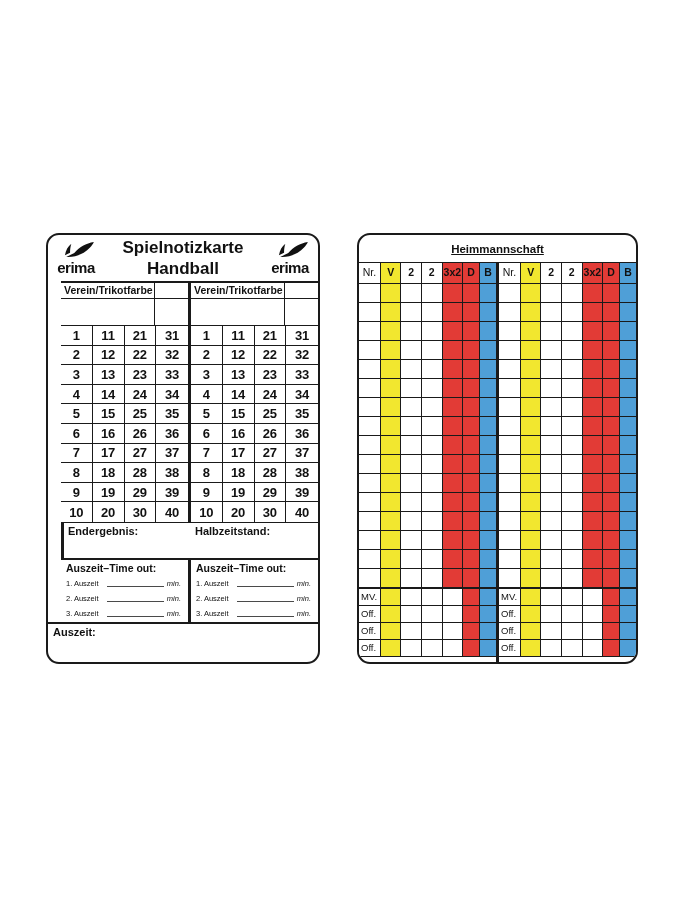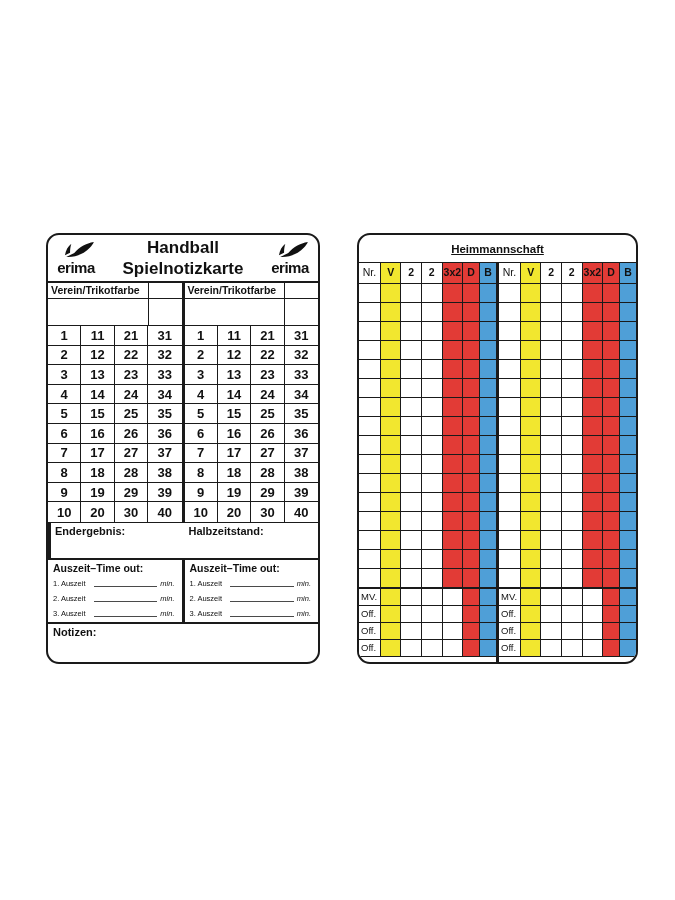--- a/index.html
+++ b/index.html
@@ -18,21 +18,21 @@
   #left-card{left:46px;top:233px;width:274px;height:431px;}
   #right-card{left:357px;top:233px;width:281px;height:431px;}
 
   
   .lc-header{height:46px;display:flex;align-items:center;justify-content:space-between;padding:0 9px;flex:0 0 auto;}
   .brand{display:flex;flex-direction:column;align-items:center;line-height:1;}
   .brand svg{width:38px;height:17px;display:block;}
   .brand-name{font-weight:bold;font-size:15px;letter-spacing:-0.5px;margin-top:1px;}
   .lc-title{text-align:center;font-weight:bold;font-size:17px;line-height:1.25;}
 
-  .lc-split{display:flex;flex:0 0 auto;box-sizing:border-box;}
+  .lc-split{display:flex;flex:0 0 auto;box-sizing:border-box;margin-left:13px;}
   .lc-split .half{flex:1 1 0;display:flex;box-sizing:border-box;min-width:0;}
   .lc-split .half.right{border-left:3px solid var(--ln);}
 
   .club-row{height:17px;border-top:2px solid var(--ln);}
   .club-label{flex:1;font-size:10.5px;font-weight:bold;padding:1px 0 0 3px;border-right:1px solid var(--ln);white-space:nowrap;overflow:hidden;}
   .club-box{width:33px;flex:0 0 33px;}
 
   .blank-row{height:27px;border-top:1px solid var(--ln);}
   .blank-wide{flex:1;border-right:1px solid var(--ln);}
   .blank-box{width:33px;flex:0 0 33px;}
@@ -91,22 +91,22 @@
 
     <div class="lc-header">
       <div class="brand">
         <svg viewBox="0 0 44 20">
           <path fill="#111" d="M16.5 2 C12.5 5 10 9.5 9 15.5 L15 12.5 C15 8.5 15.5 5 16.5 2 Z"></path>
           <path fill="#111" d="M43 0 C34 1.5 25.5 6 20 13 L10.5 17.5 C22 18.3 32 13.5 38.5 6.5 C40.5 4.4 42 2.4 43 0 Z"></path>
         </svg>
         <span class="brand-name">erima</span>
       </div>
       <div class="lc-title">
+        <div>Spielnotizkarte</div>
         <div>Handball</div>
-        <div>Spielnotizkarte</div>
       </div>
       <div class="brand">
         <svg viewBox="0 0 44 20">
           <path fill="#111" d="M16.5 2 C12.5 5 10 9.5 9 15.5 L15 12.5 C15 8.5 15.5 5 16.5 2 Z"></path>
           <path fill="#111" d="M43 0 C34 1.5 25.5 6 20 13 L10.5 17.5 C22 18.3 32 13.5 38.5 6.5 C40.5 4.4 42 2.4 43 0 Z"></path>
         </svg>
         <span class="brand-name">erima</span>
       </div>
     </div>
 
@@ -269,21 +269,21 @@
           <div class="to-line">
             <span class="to-label">3. Auszeit</span>
             <span class="to-rule"></span>
             <span class="to-min">min.</span>
           </div>
         </div>
       </div>
     </div>
 
     <div class="notes-row">
-      <div class="notes-label">Notizen:</div>
+      <div class="notes-label">Auszeit:</div>
     </div>
   </div>
 
   <div class="card" id="right-card">
     <div class="rc-team">
       <div class="t-half">Heimmannschaft</div>
     </div>
     <div class="rc-main">
       <div class="rc-half">
           <div class="rc-colhead">

